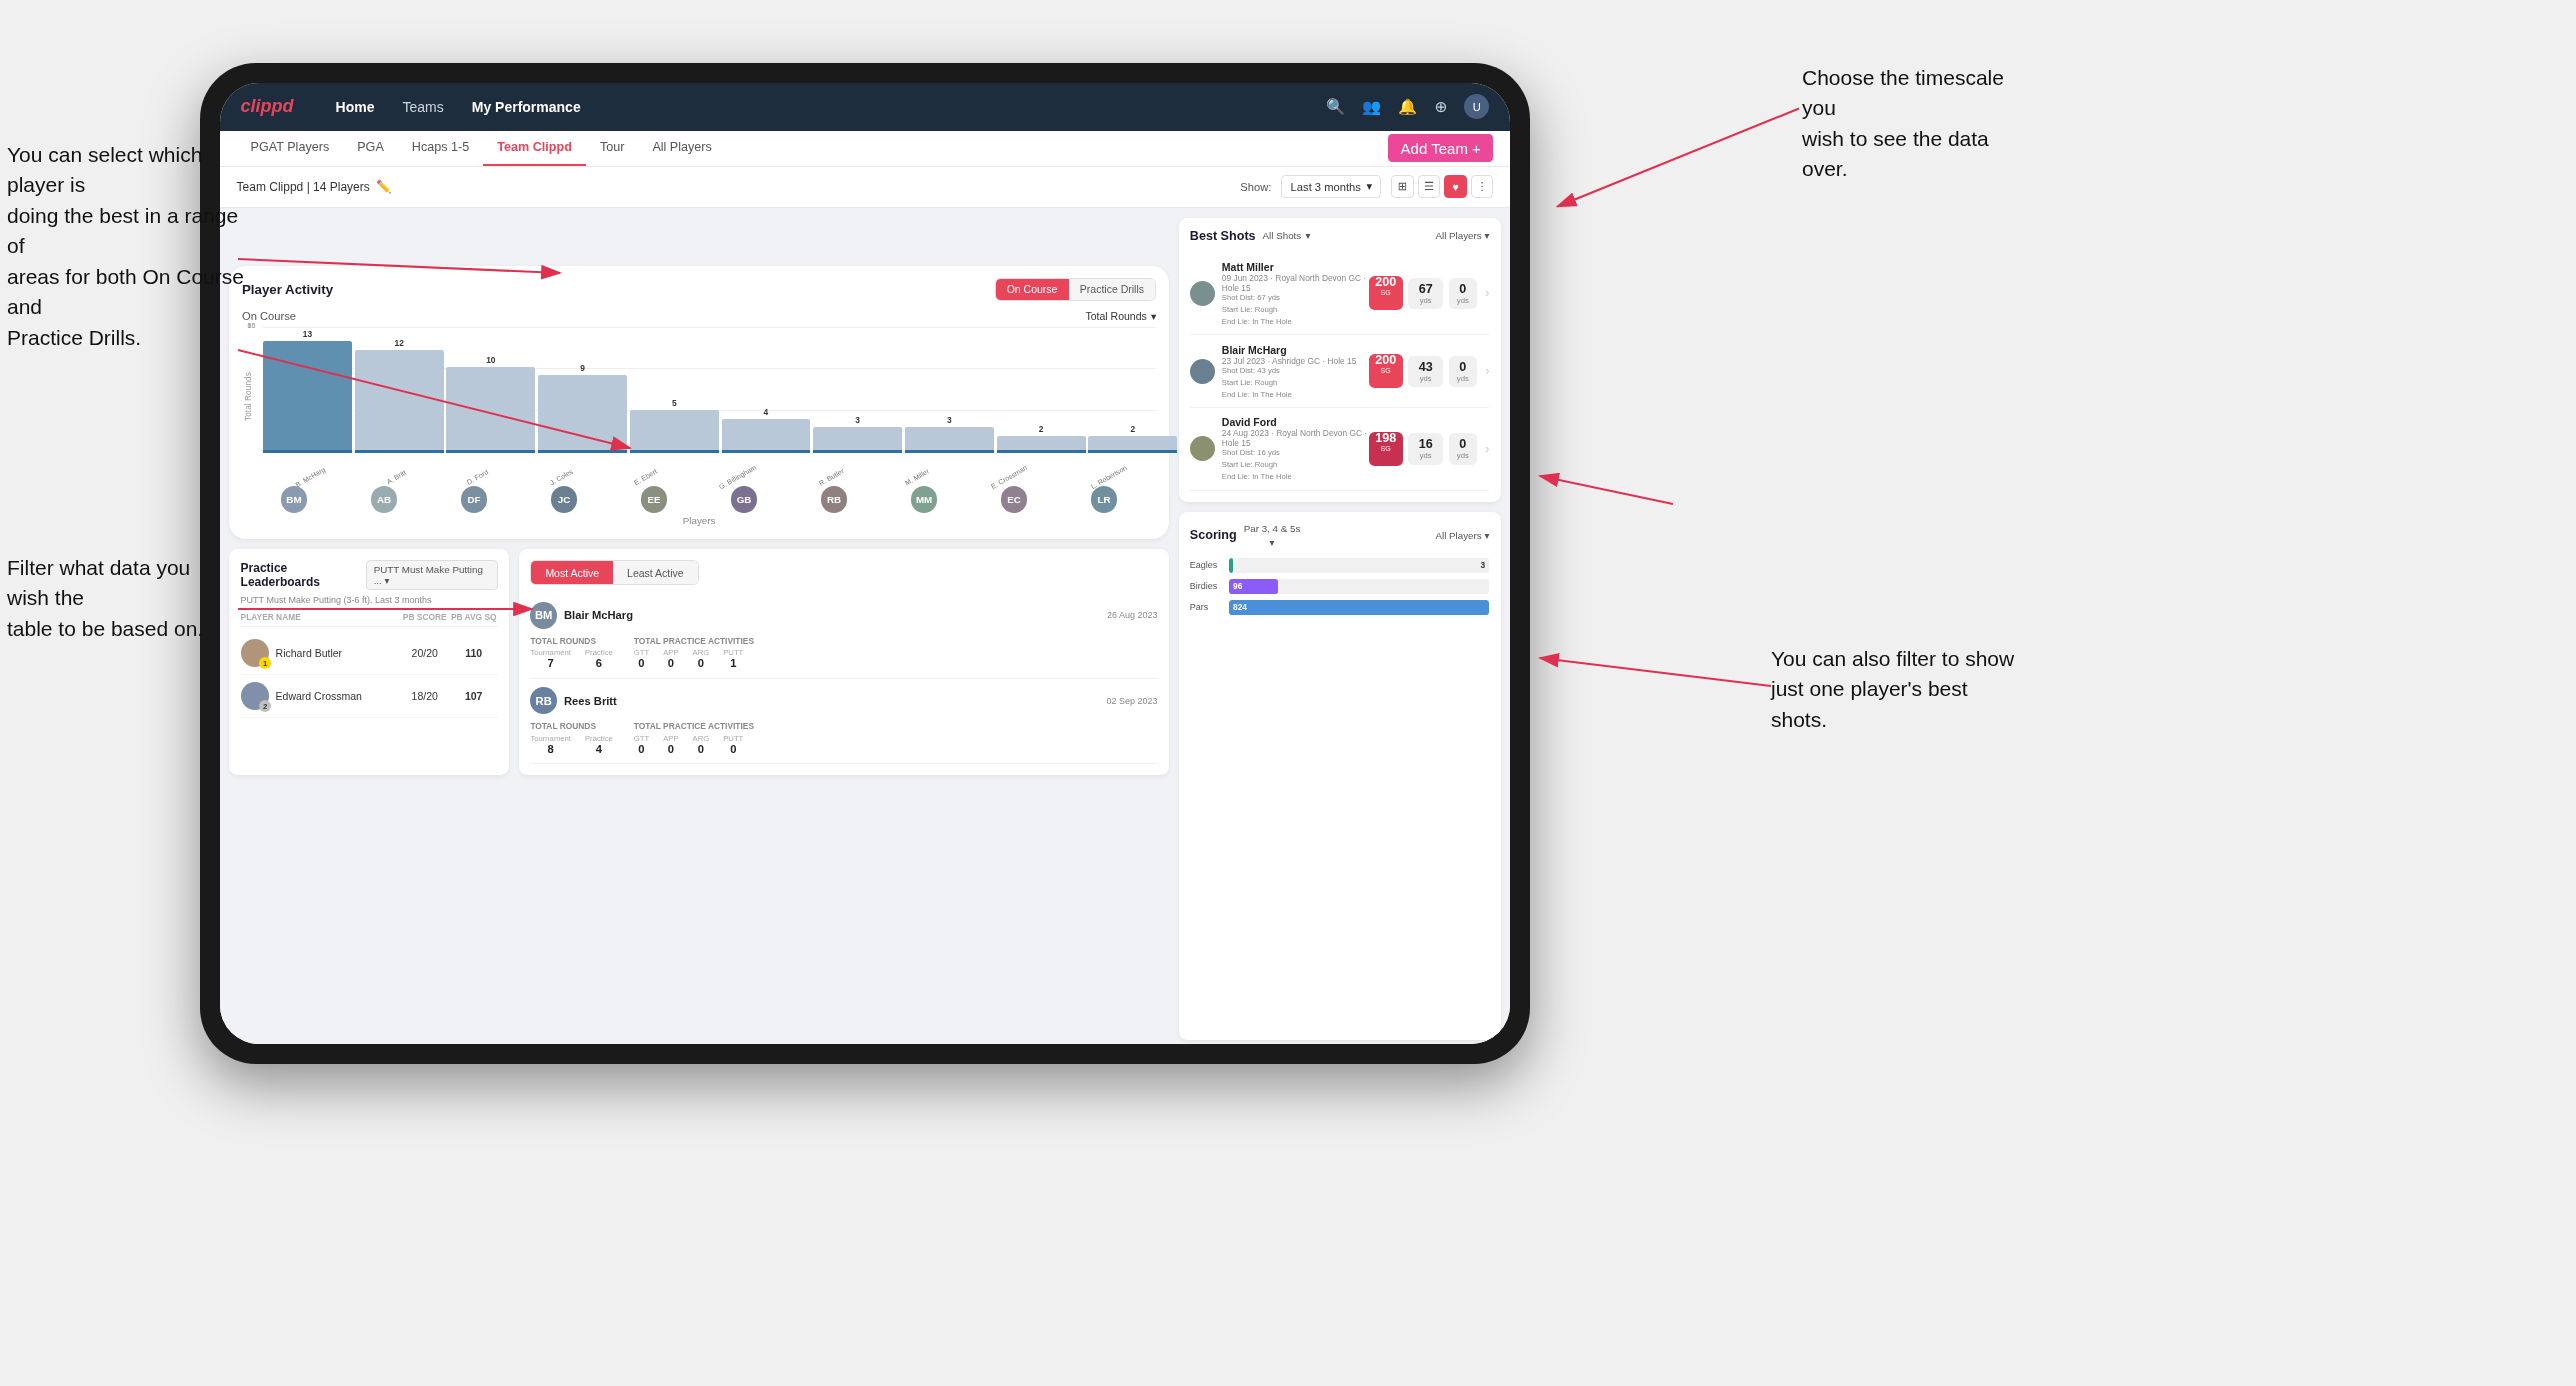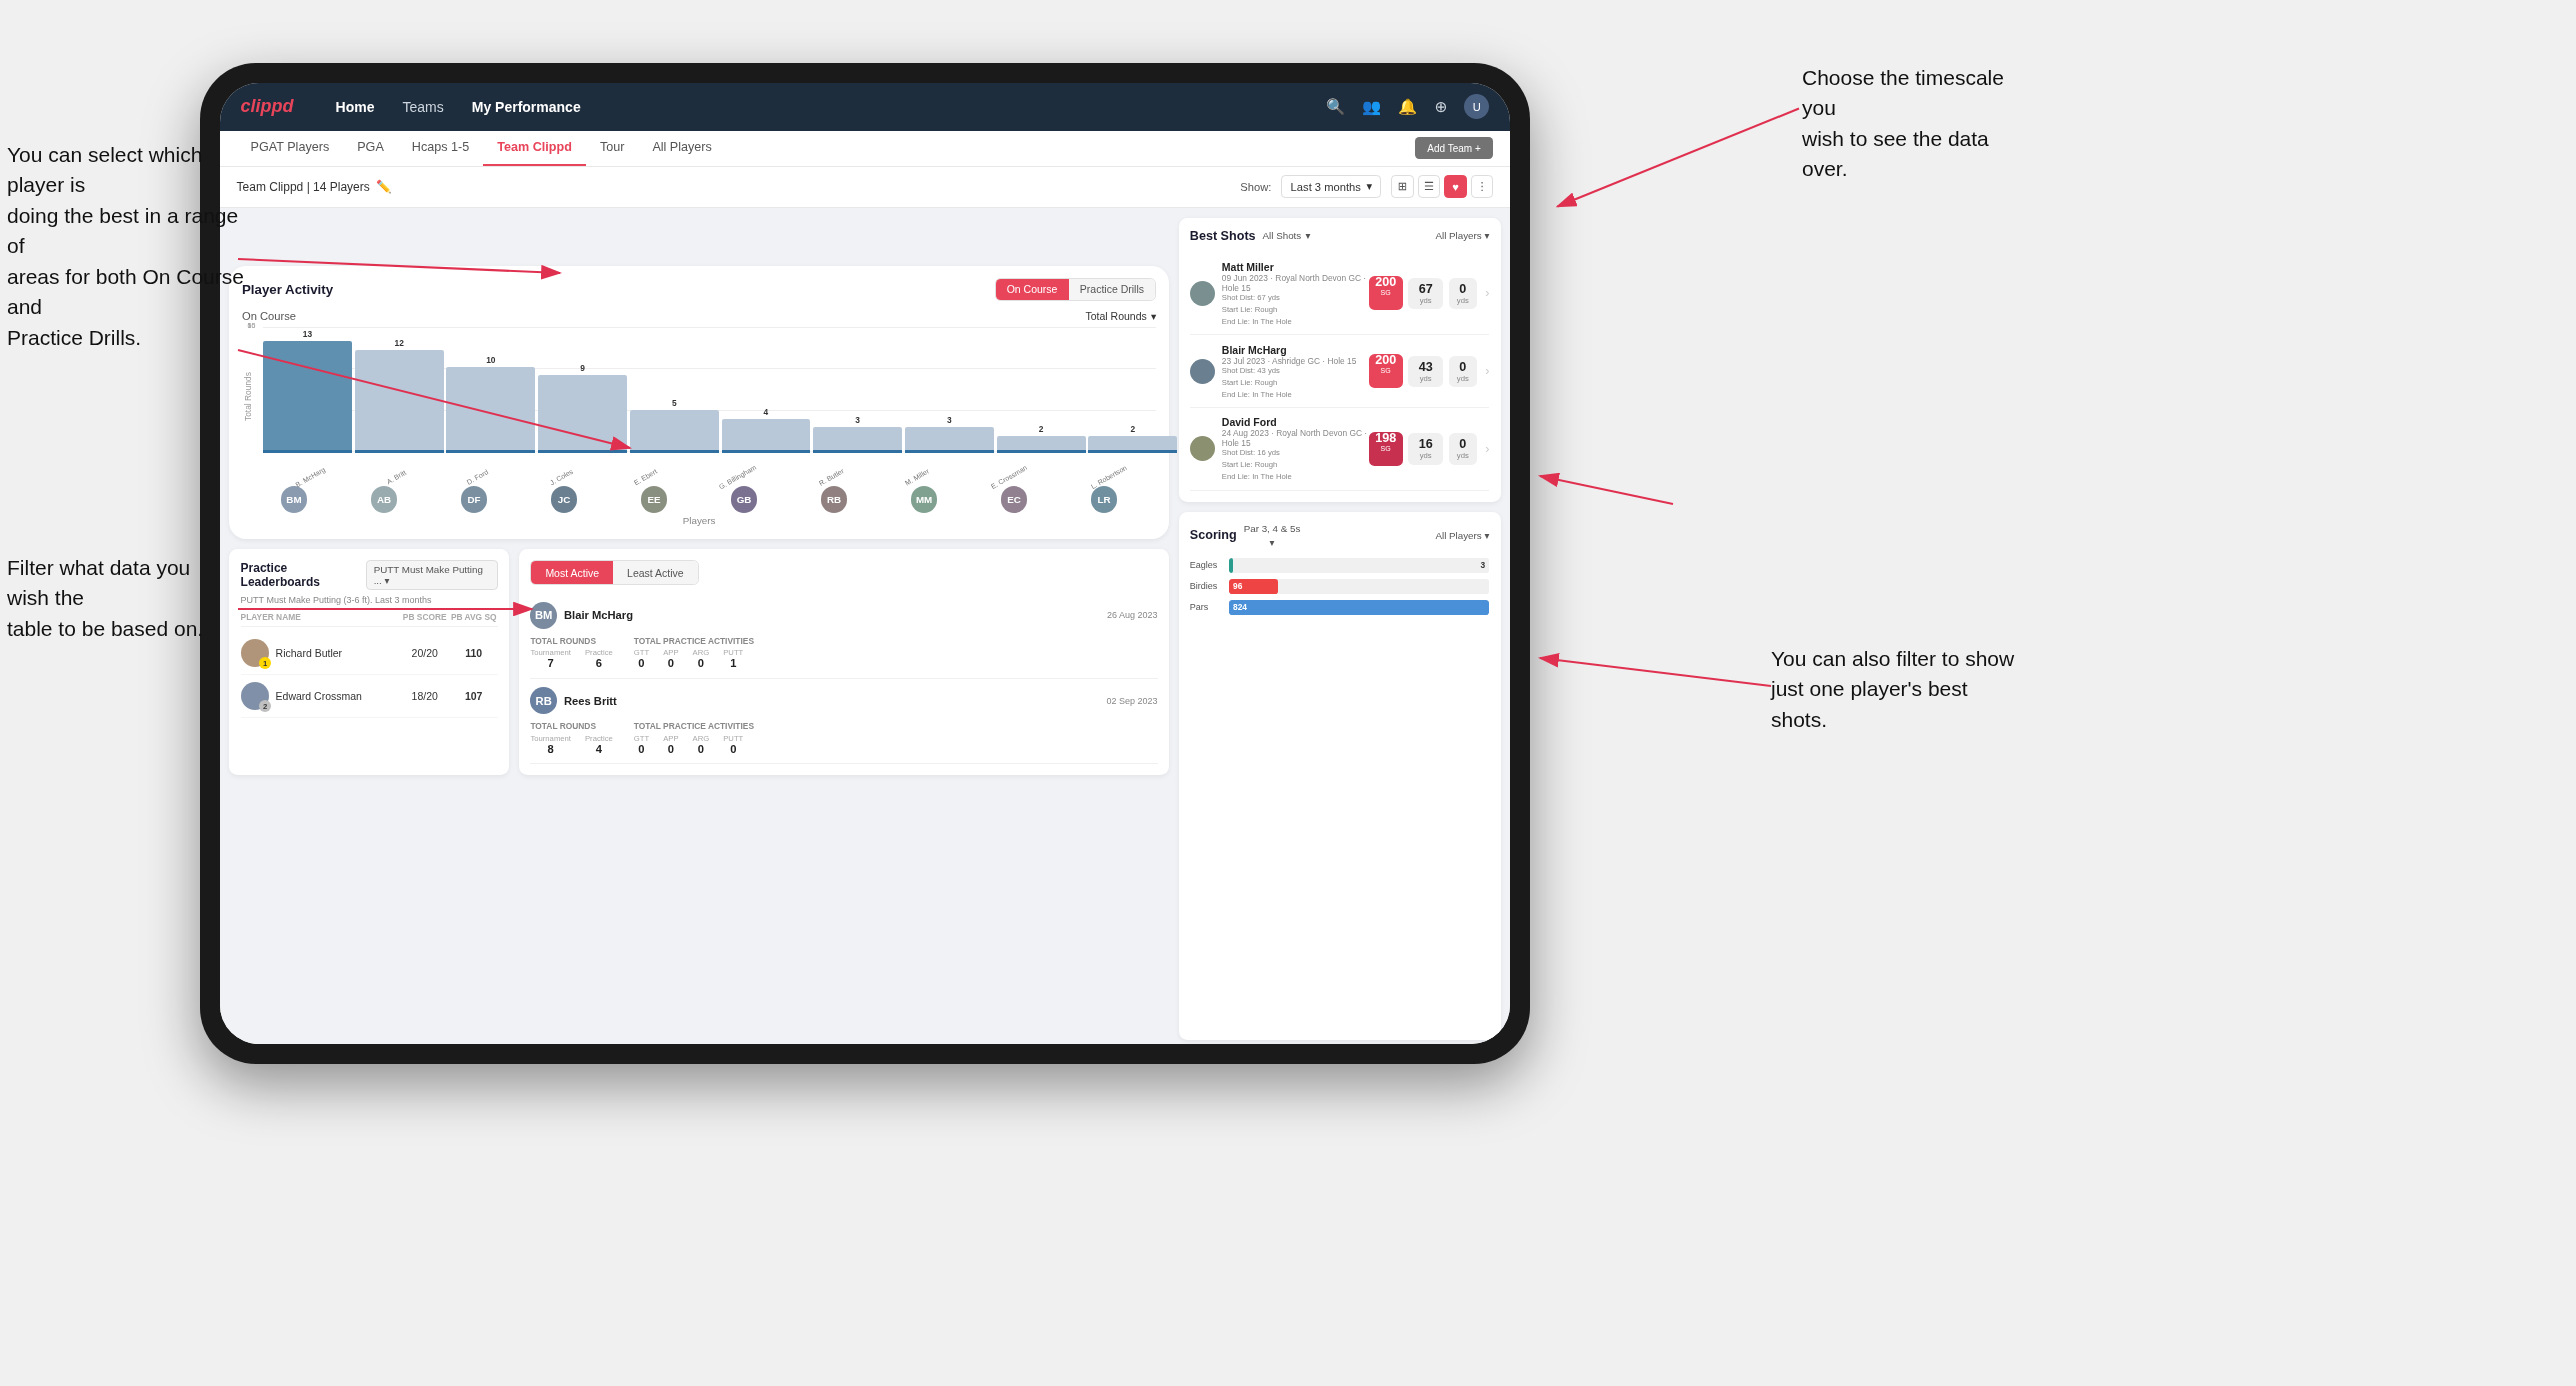--- a/index.html
+++ b/index.html
@@ -101,23 +101,23 @@
     }
     .sub-tab.active {
       color: #e8445a;
       border-bottom-color: #e8445a;
       font-weight: 600;
     }
     .sub-nav-right {
       margin-left: auto;
     }
     .add-team-btn {
-      background: #737373;
+      background: #ec4899;
       color: #fff;
-      font-size: 10px;
+      font-size: 15px;
       padding: 5.6px 12.6px;
       border-radius: 4.2px;
       cursor: pointer;
     }
 
     
     .team-header {
       background: #fff;
       padding: 8.4px 17px;
       display: flex;
@@ -1123,21 +1123,21 @@
               <div class="scoring-bar-wrap">
                 <div class="scoring-bar" style="width:0.6%;background:#2a9d8f;">
                 </div>
                 <span class="scoring-bar-value dark">3</span>
               </div>
             </div>
 
             <div class="scoring-row">
               <span class="scoring-row-label">Birdies</span>
               <div class="scoring-bar-wrap">
-                <div class="scoring-bar" style="width:19%;background:#ef4444;">
+                <div class="scoring-bar" style="width:19%;background:#8b5cf6;">
                   <span class="scoring-bar-value">96</span>
                 </div>
               </div>
             </div>
 
             <div class="scoring-row">
               <span class="scoring-row-label">Pars</span>
               <div class="scoring-bar-wrap">
                 <div class="scoring-bar" style="width:100%;background:#4a90d9;">
                   <span class="scoring-bar-value">824</span>

